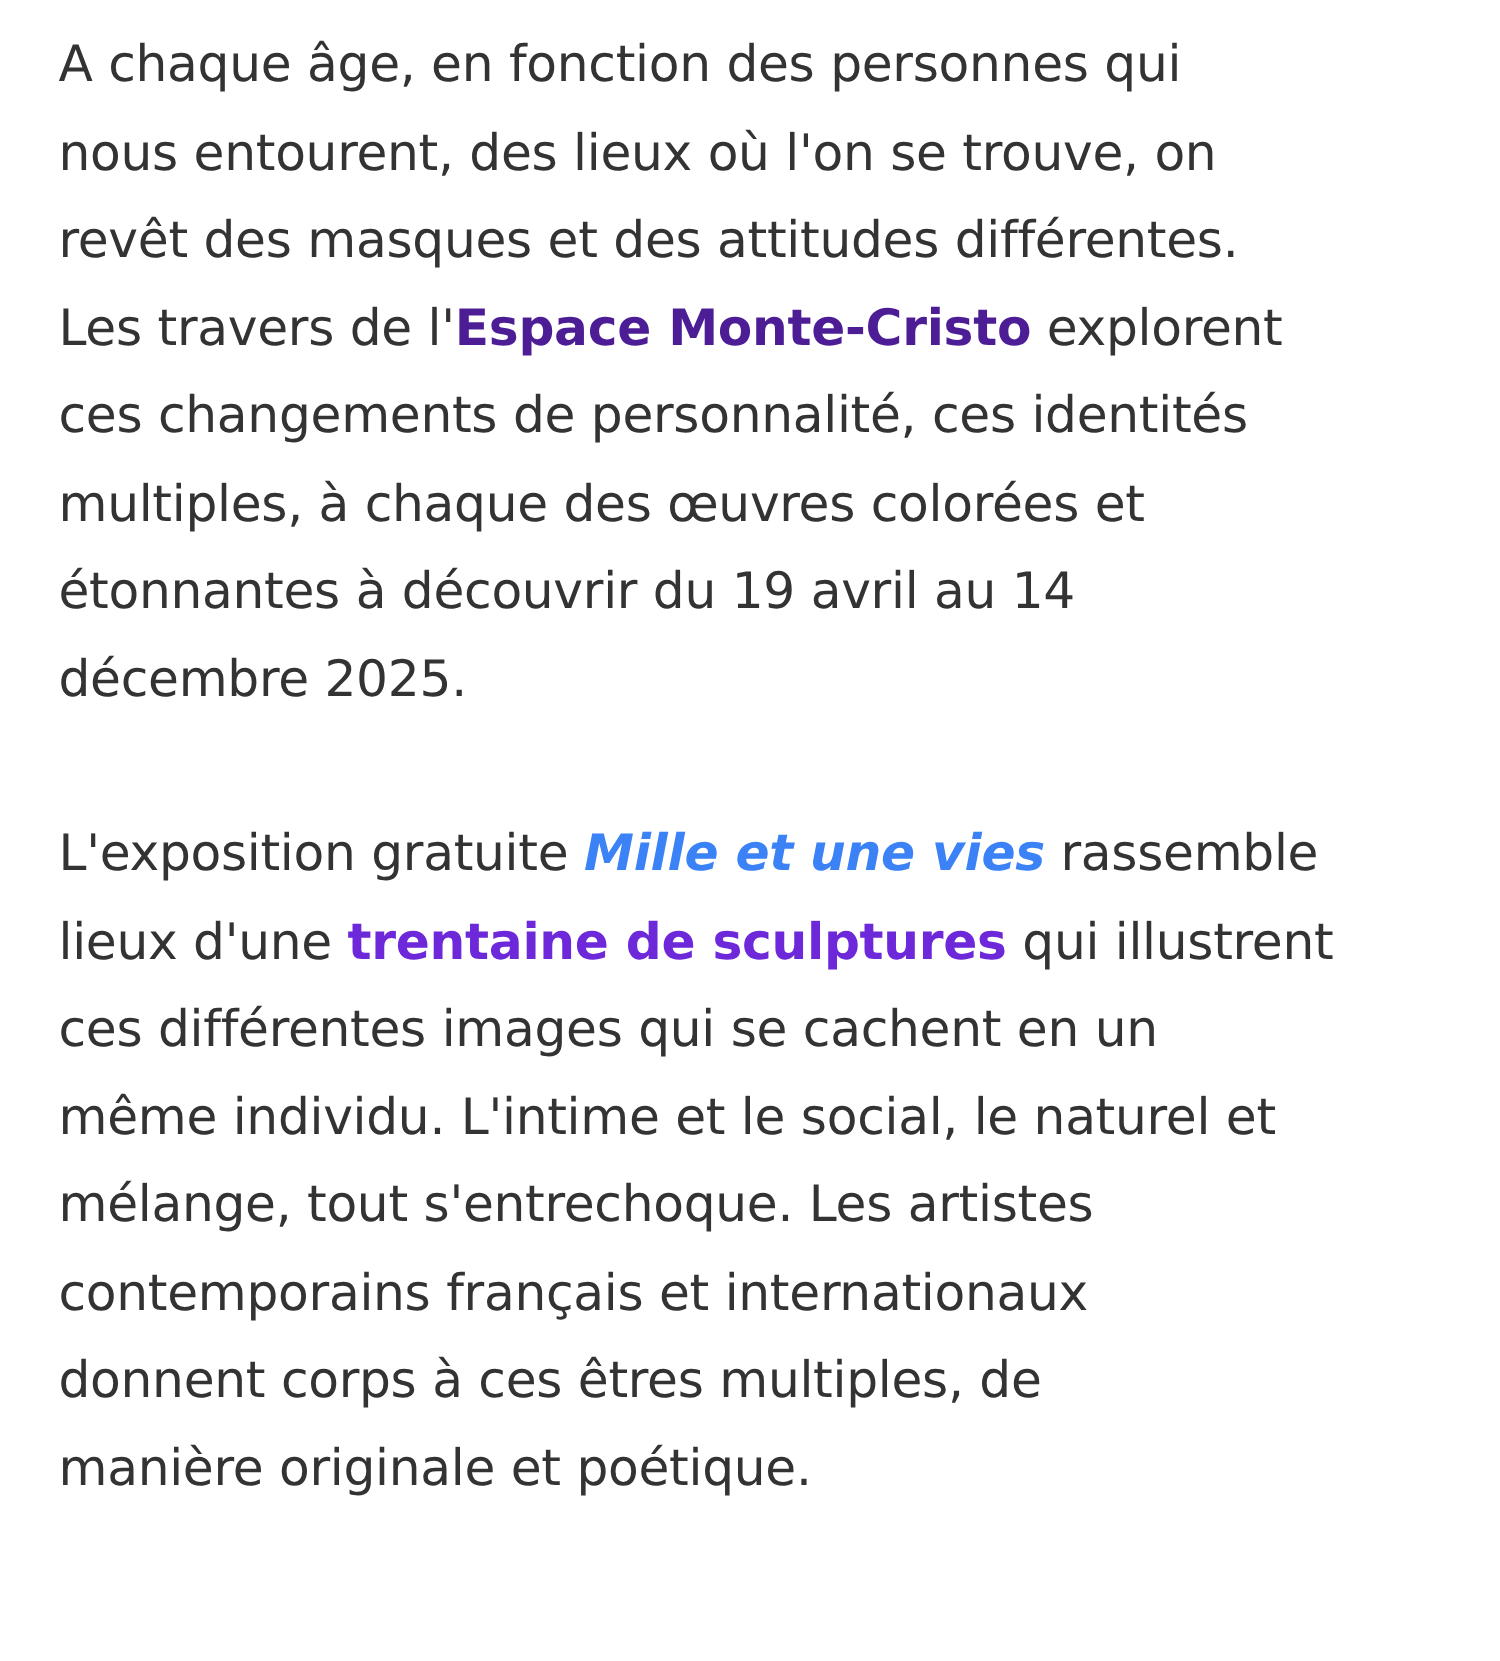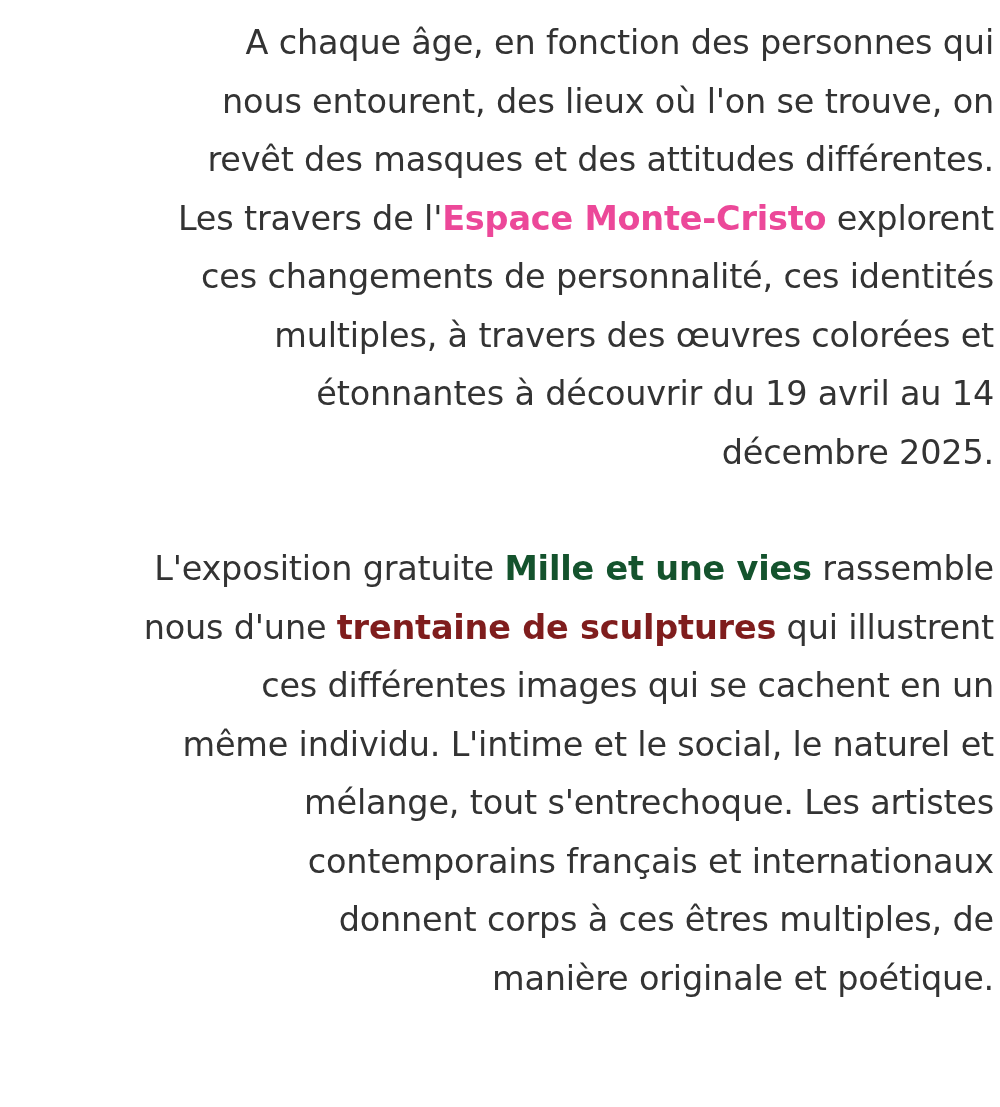--- a/index.html
+++ b/index.html
@@ -2,46 +2,45 @@
 <html><head>
 <meta charset="utf-8">
 <style>
   html, body { margin: 0; padding: 0; background: #ffffff; }
   body { width: 1000px; height: 1107px; overflow: hidden; position: relative; }
   .content {
     position: absolute; left: 39px; top: 14px; width: 955px;
     font-family: "DejaVu Sans", sans-serif;
     font-size: 33.5px; line-height: 58.5px; color: #333333;
     letter-spacing: -0.2px;
-    text-align: right;
   }
   .para { margin: 0; }
   .para + .para { margin-top: 58px; }
   .line { display: block; white-space: nowrap; }
-  .accent { color: #ec4899; font-weight: bold; }
-  .accent-italic { color: #14532d; font-weight: bold; }
-  .strong { font-weight: bold; color: #7f1d1d; }
+  .accent { color: #4c1d95; font-weight: bold; }
+  .accent-italic { color: #3b82f6; font-weight: bold; font-style: italic; }
+  .strong { font-weight: bold; color: #6d28d9; }
 </style>
 </head>
 <body>
 
 <div class="content">
   <p class="para">
     <span class="line">A chaque âge, en fonction des personnes qui</span>
     <span class="line">nous entourent, des lieux où l'on se trouve, on</span>
     <span class="line">revêt des masques et des attitudes différentes.</span>
     <span class="line"><span>Les travers de l'</span><span class="accent">Espace Monte-Cristo</span><span> explorent</span></span>
     <span class="line">ces changements de personnalité, ces identités</span>
-    <span class="line">multiples, à travers des œuvres colorées et</span>
+    <span class="line">multiples, à chaque des œuvres colorées et</span>
     <span class="line">étonnantes à découvrir du 19 avril au 14</span>
     <span class="line">décembre 2025.</span>
   </p>
   <p class="para">
     <span class="line"><span>L'exposition gratuite </span><span class="accent-italic">Mille et une vies</span><span> rassemble</span></span>
-    <span class="line"><span>nous d'une </span><span class="strong">trentaine de sculptures</span><span> qui illustrent</span></span>
+    <span class="line"><span>lieux d'une </span><span class="strong">trentaine de sculptures</span><span> qui illustrent</span></span>
     <span class="line">ces différentes images qui se cachent en un</span>
     <span class="line">même individu. L'intime et le social, le naturel et</span>
     <span class="line">mélange, tout s'entrechoque. Les artistes</span>
     <span class="line">contemporains français et internationaux</span>
     <span class="line">donnent corps à ces êtres multiples, de</span>
     <span class="line">manière originale et poétique.</span>
   </p>
 </div>
 
 </body></html>

